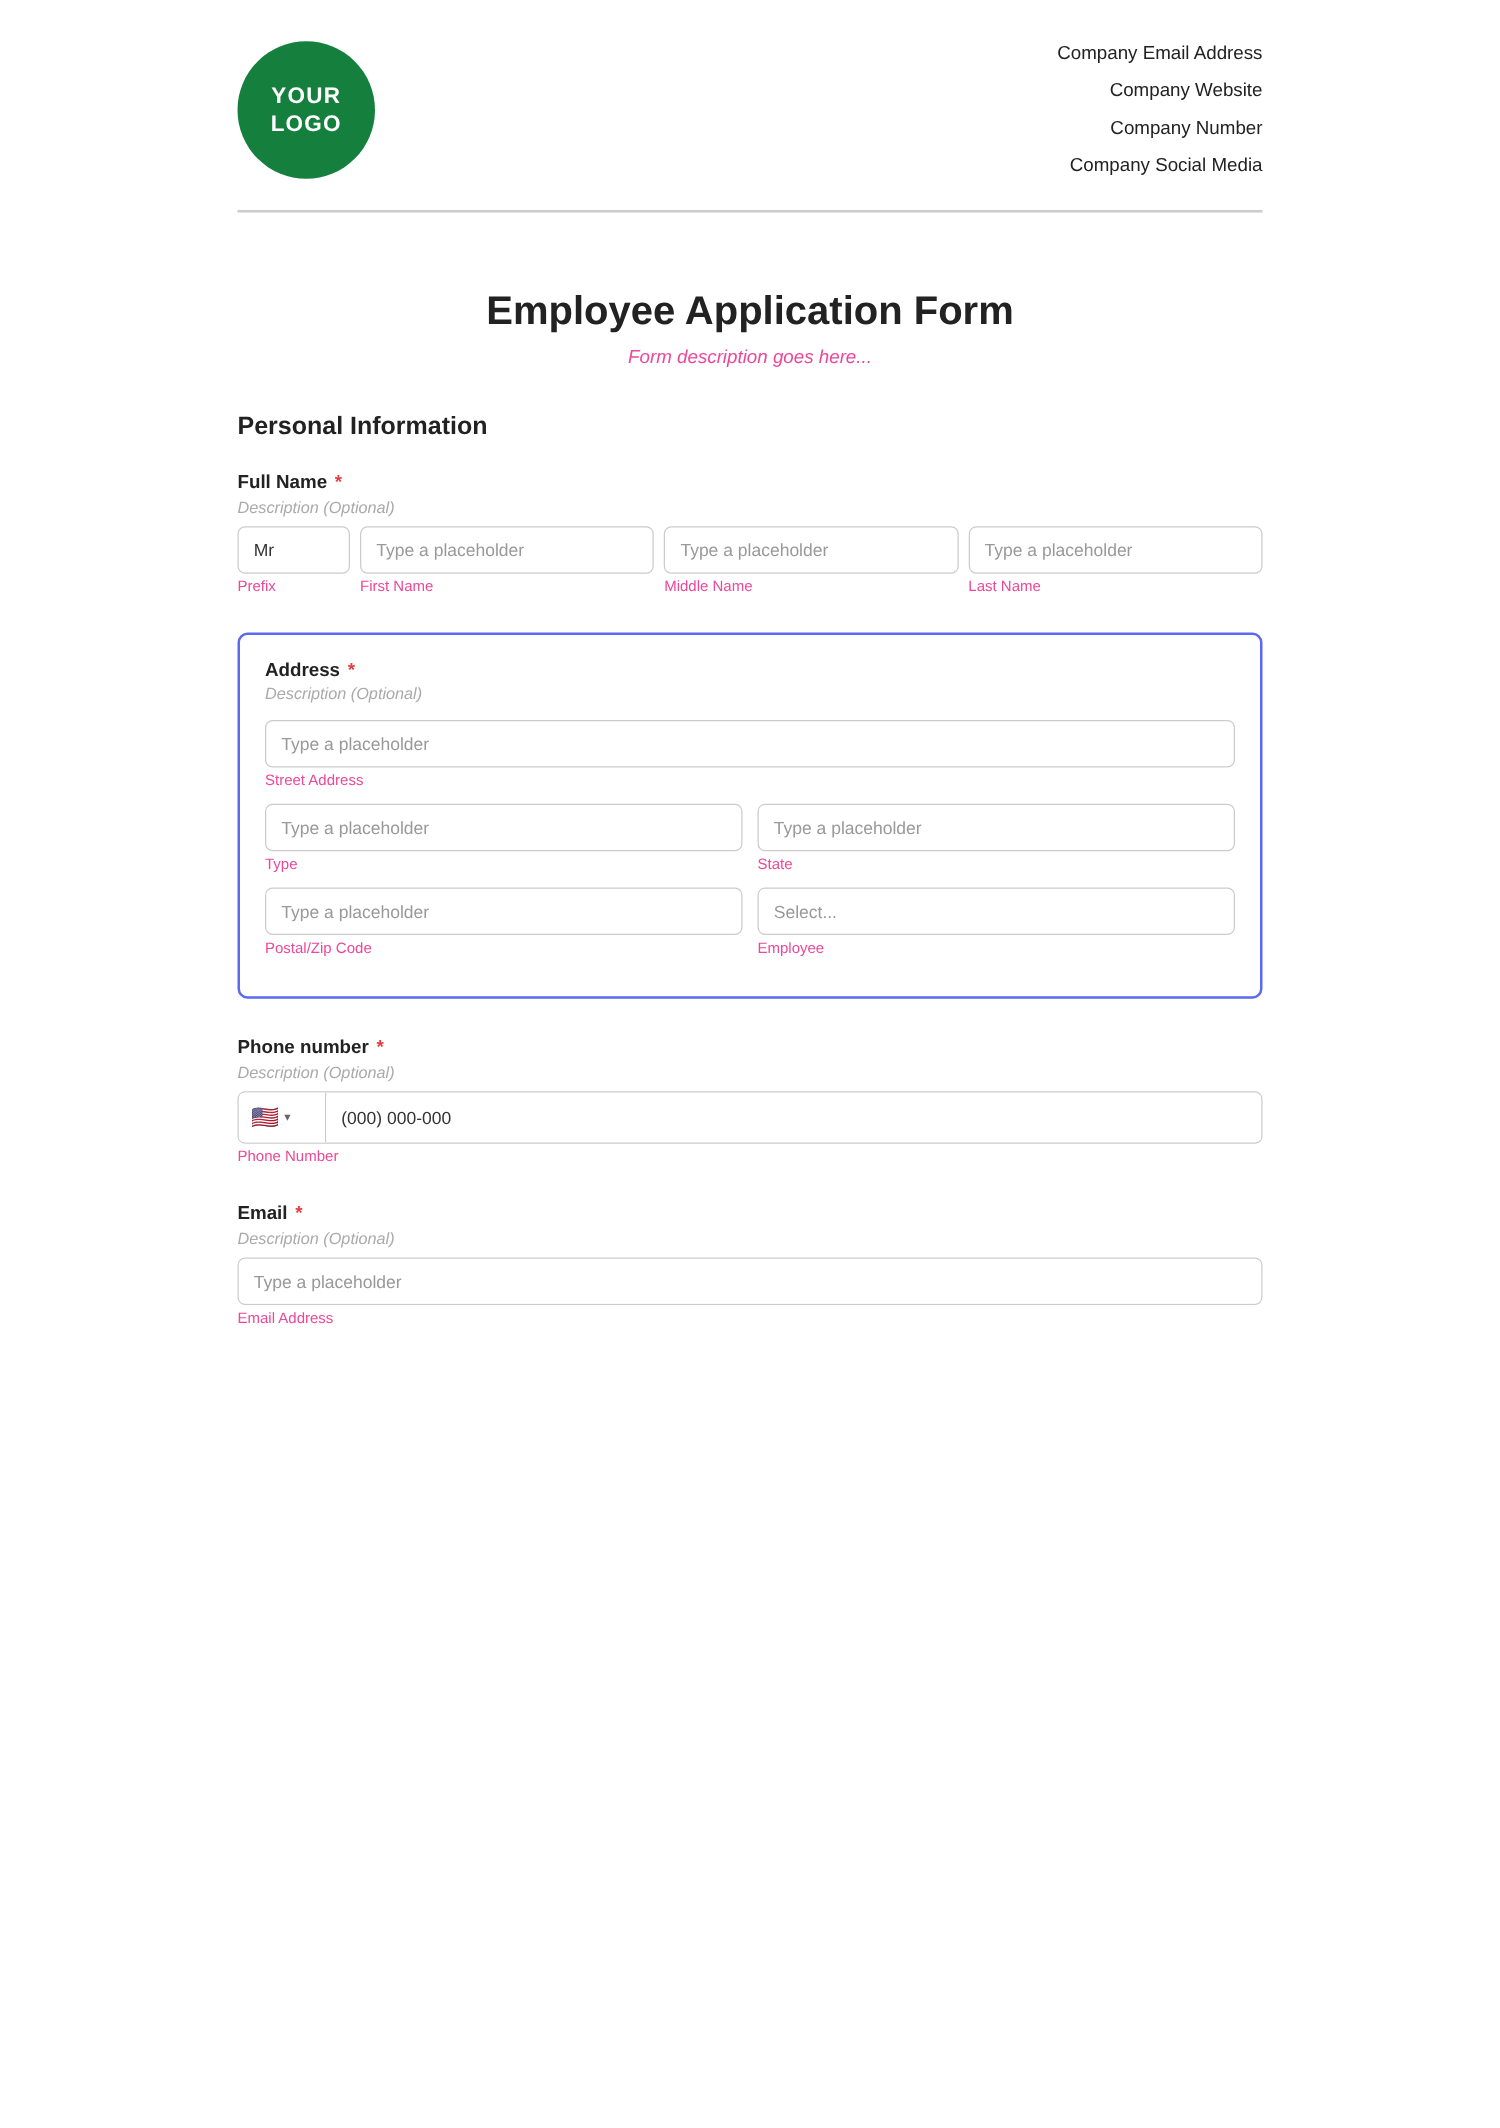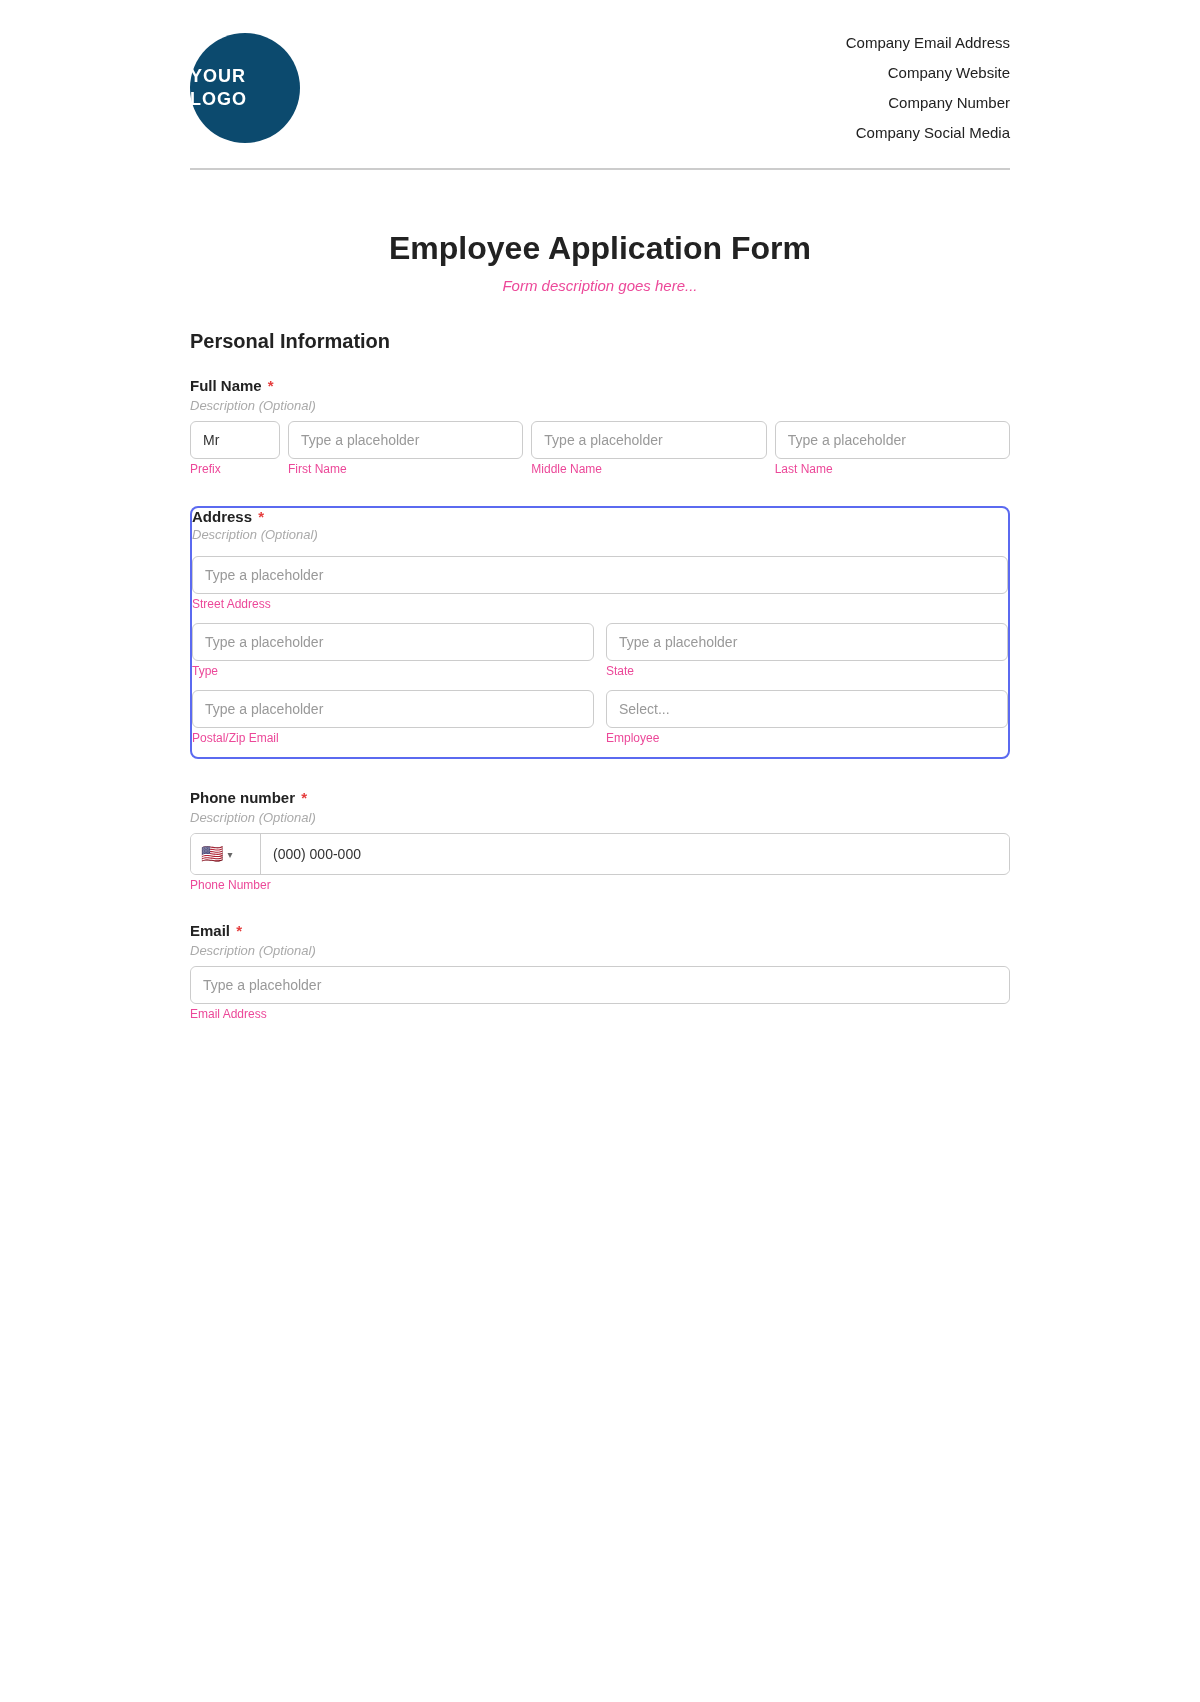--- a/index.html
+++ b/index.html
@@ -15,24 +15,25 @@
     
     .header {
       display: flex;
       align-items: center;
       justify-content: space-between;
       padding: 28px 40px 20px 40px;
     }
     .logo-circle {
       width: 110px;
       height: 110px;
-      background: #0c4a6e;
+      background: #15803d;
       border-radius: 50%;
       display: flex;
       flex-direction: column;
+      align-items: center;
       justify-content: center;
       color: #fff;
       font-size: 18px;
       font-weight: 700;
       letter-spacing: 1px;
       line-height: 1.3;
     }
     .company-info {
       text-align: right;
       font-size: 15px;
@@ -125,20 +126,21 @@
     input[type="text"]::placeholder,
     input[type="email"]::placeholder,
     input[type="tel"]::placeholder {
       color: #999;
     }
 
     
     .address-block {
       border: 2px solid #5b6af0;
       border-radius: 8px;
+      padding: 20px;
       margin-bottom: 30px;
     }
     .address-block .field-label {
       margin-bottom: 2px;
     }
     .address-block .field-description {
       margin-bottom: 14px;
     }
     .address-row {
       display: flex;
@@ -262,21 +264,21 @@
       </div>
       <div class="field-wrap">
         <input type="text" placeholder="Type a placeholder" style="">
         <div class="field-sublabel">State</div>
       </div>
     </div>
 
     <div class="address-row">
       <div class="field-wrap">
         <input type="text" placeholder="Type a placeholder" style="">
-        <div class="field-sublabel">Postal/Zip Email</div>
+        <div class="field-sublabel">Postal/Zip Code</div>
       </div>
       <div class="field-wrap">
         <input type="text" placeholder="Select..." style="color: #737373;">
         <div class="field-sublabel">Employee</div>
       </div>
     </div>
   </div>
 
   <div class="field-group">
     <div class="field-label">

